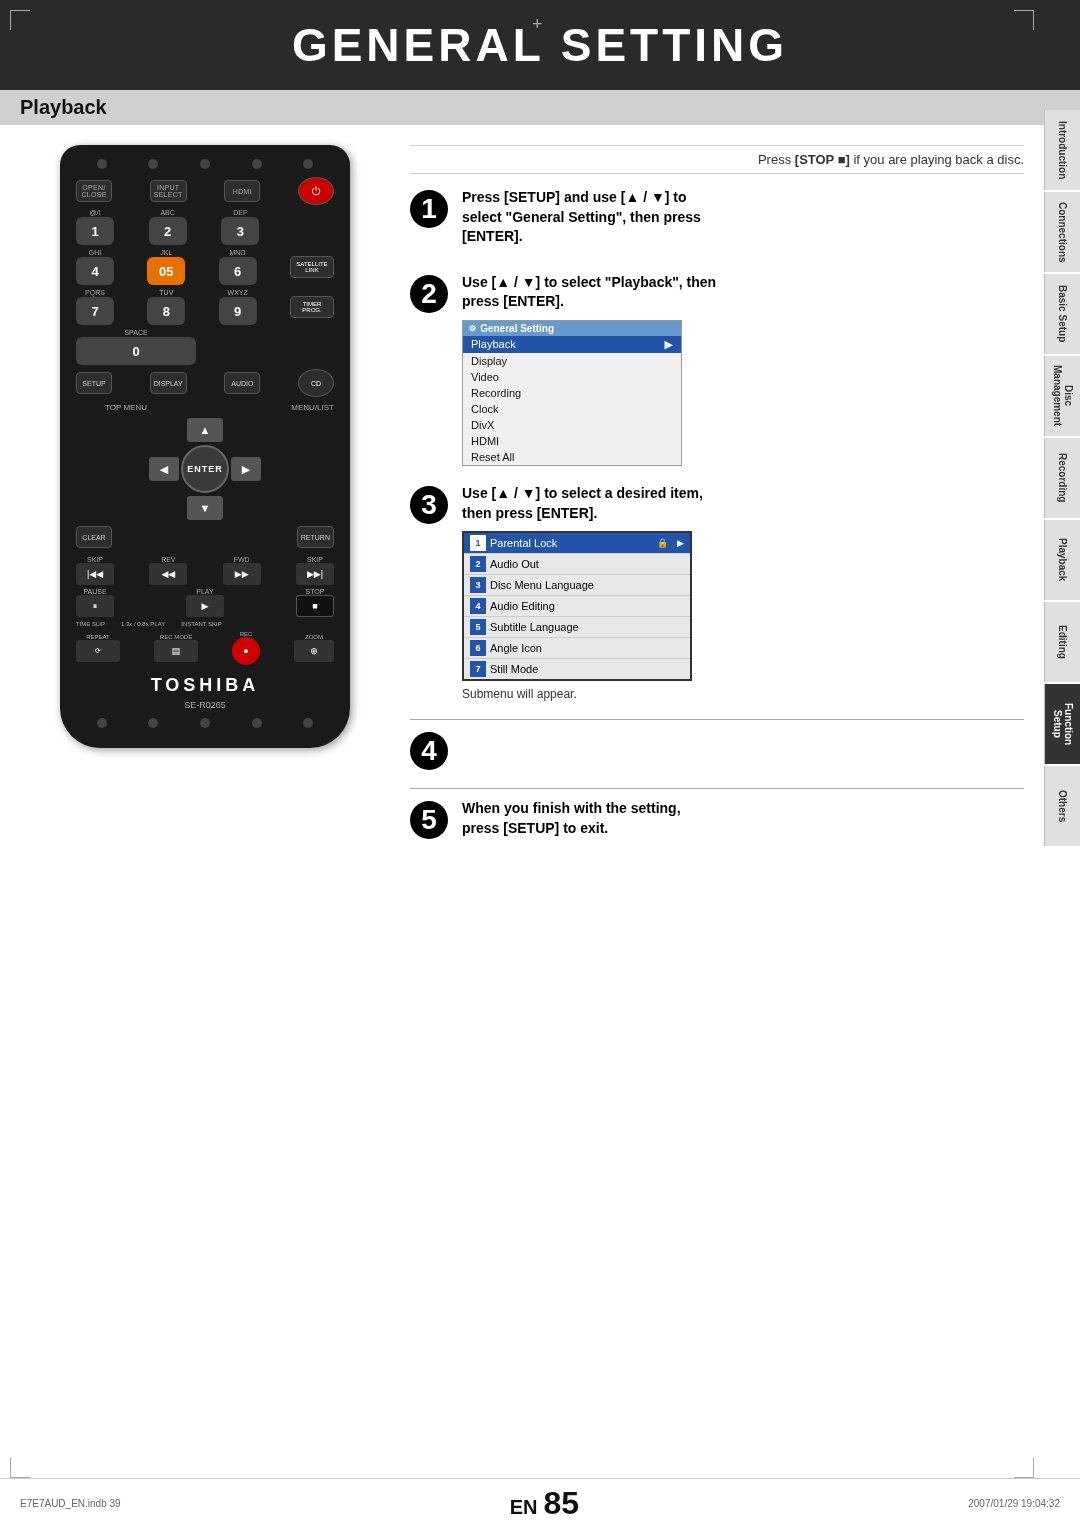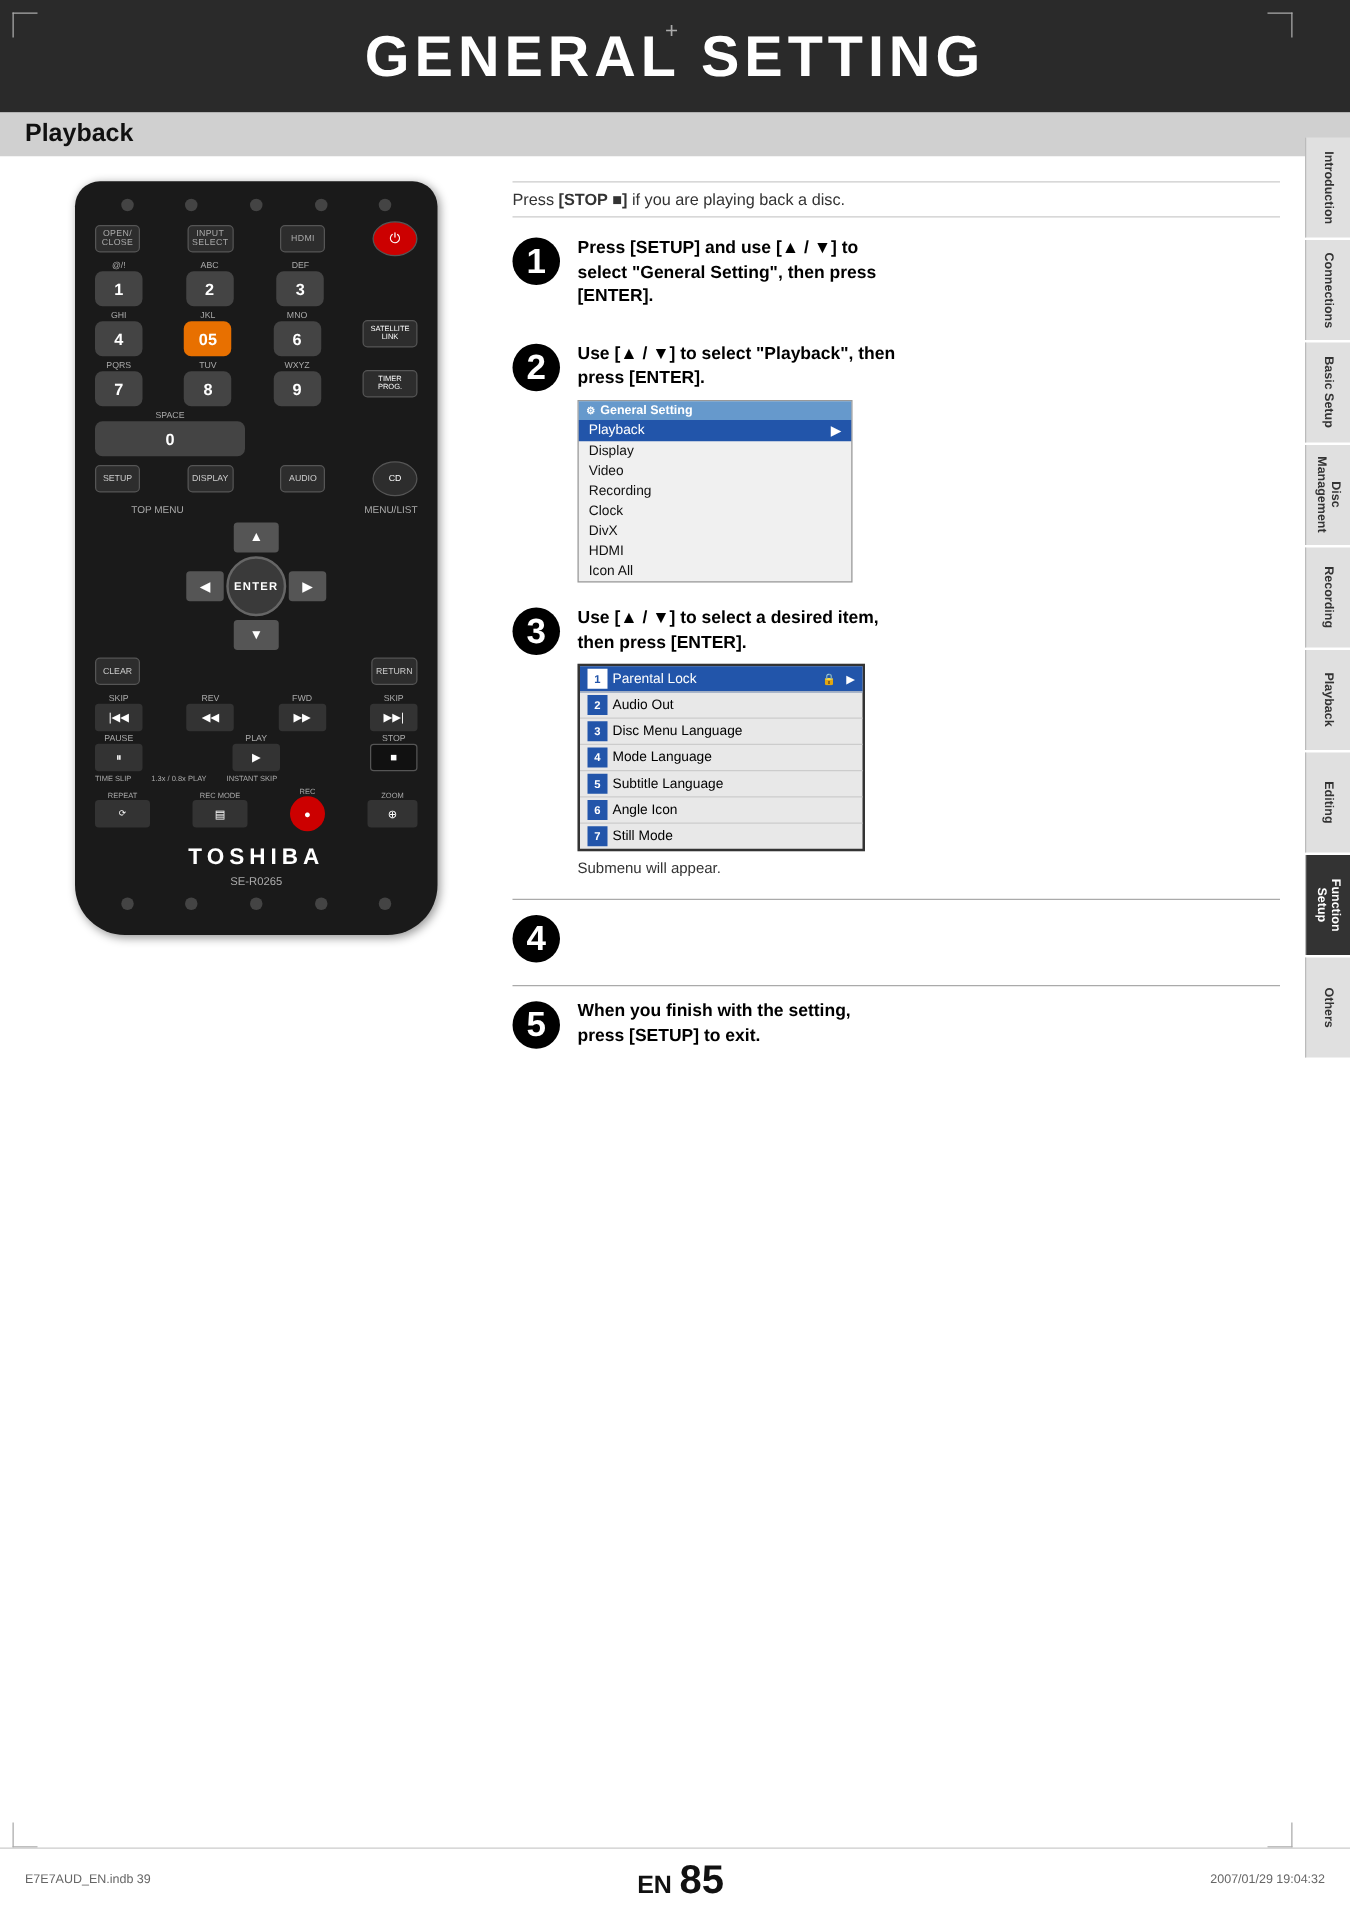--- a/index.html
+++ b/index.html
@@ -246,20 +246,21 @@
     }
 
     
     .stop-note {
       font-size: 13px;
       color: #333;
       margin-bottom: 14px;
       padding: 6px 0;
       border-top: 1px solid #ccc;
       border-bottom: 1px solid #ccc;
+      text-align: right;
     }
 
     .step-block {
       display: flex;
       gap: 14px;
       margin-bottom: 18px;
       align-items: flex-start;
     }
     .step-number {
       background: #000;
@@ -711,21 +712,21 @@
           <div class="osd-item selected">
             <span>Playback</span>
               <span>▶</span>
           </div>
           <div class="osd-item">Display</div>
           <div class="osd-item">Video</div>
           <div class="osd-item">Recording</div>
           <div class="osd-item">Clock</div>
           <div class="osd-item">DivX</div>
           <div class="osd-item">HDMI</div>
-          <div class="osd-item">Icon All</div>
+          <div class="osd-item">Reset All</div>
         </div>
       </div>
     </div>
 
     <div class="step-block">
       <div class="step-number">3</div>
       <div class="step-content">
         <div class="step-text">
           Use [▲ / ▼] to select a desired item,<br>then press [ENTER].
         </div>
@@ -740,21 +741,21 @@
           <div class="sub-osd-item">
             <span class="sub-num">2</span>
             <span>Audio Out</span>
           </div>
           <div class="sub-osd-item">
             <span class="sub-num">3</span>
             <span>Disc Menu Language</span>
           </div>
           <div class="sub-osd-item">
             <span class="sub-num">4</span>
-            <span>Mode Language</span>
+            <span>Audio Editing</span>
           </div>
           <div class="sub-osd-item">
             <span class="sub-num">5</span>
             <span>Subtitle Language</span>
           </div>
           <div class="sub-osd-item">
             <span class="sub-num">6</span>
             <span>Angle Icon</span>
           </div>
           <div class="sub-osd-item">

